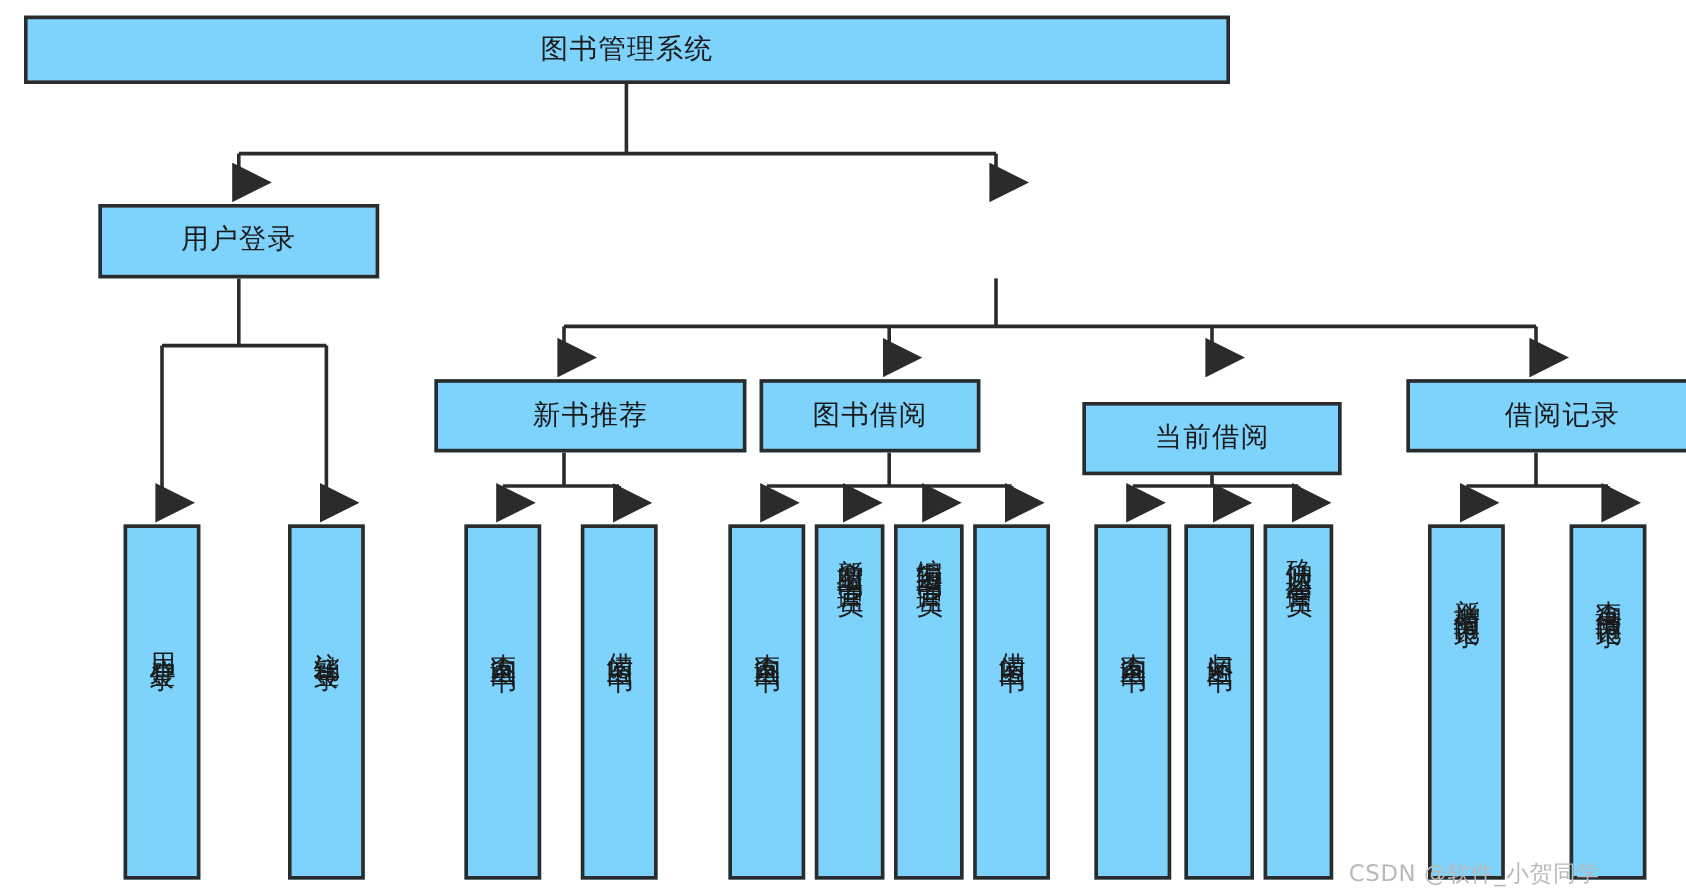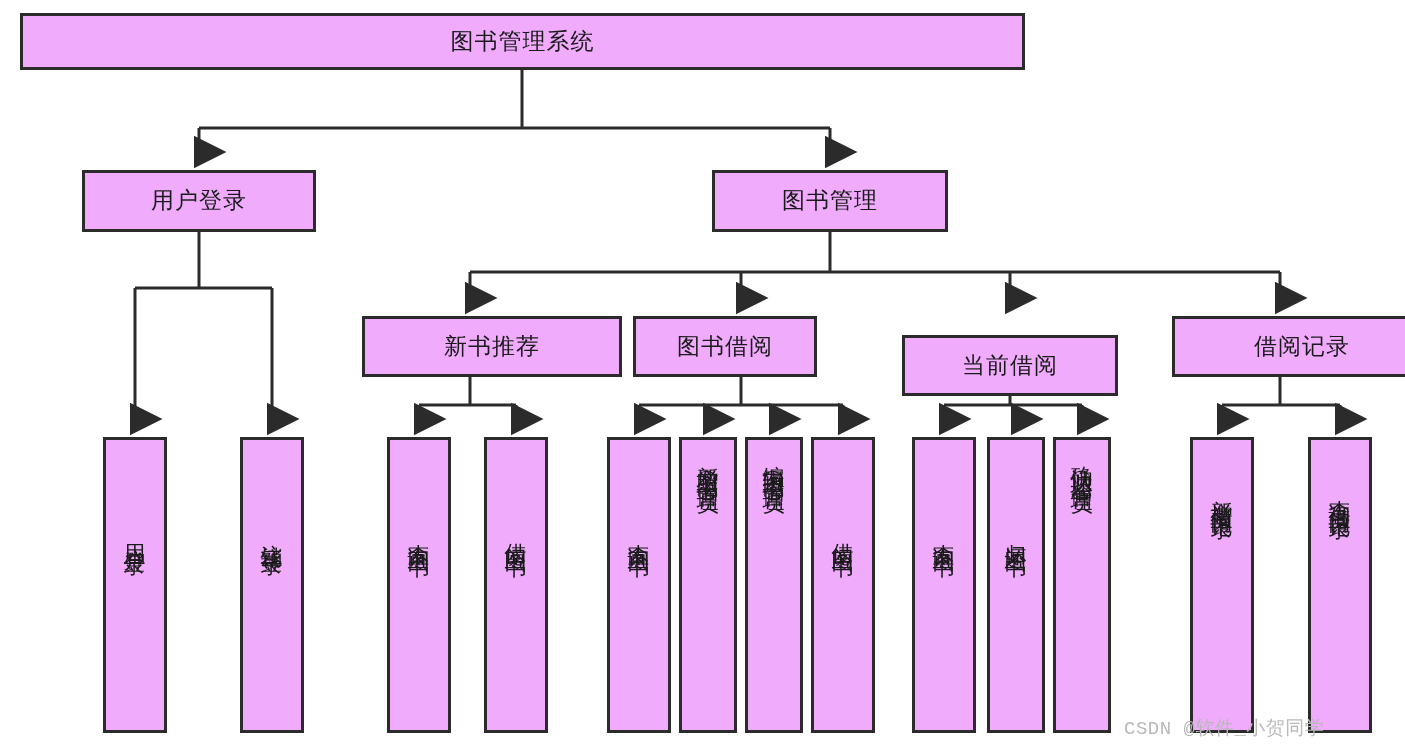--- a/index.html
+++ b/index.html
@@ -21,21 +21,21 @@
     position: absolute;
     left: 0;
     top: 0;
     width: 1405px;
     height: 747px;
     pointer-events: none;
   }
   .node {
     position: absolute;
     box-sizing: border-box;
-    background: #f0abfc;
+    background: #7dd3fc;
     border: 3px solid #2b2b2b;
     display: flex;
     align-items: center;
     justify-content: center;
     color: #1a1a1a;
   }
   .node.horizontal {
     font-size: 23px;
     letter-spacing: 1px;
     line-height: 1.1;
@@ -118,23 +118,20 @@
     </g>
   </svg>
 
   <div class="node horizontal" style="left:20px; top:13px; width:1005px; height:57px;">
     <span>图书管理系统</span>
   </div>
 
   <div class="node horizontal" style="left:82px; top:170px; width:234px; height:62px;">
     <span>用户登录</span>
   </div>
-  <div class="node horizontal" style="left:712px; top:170px; width:236px; height:62px;">
-    <span>图书管理</span>
-  </div>
 
   <div class="node horizontal" style="left:362px; top:316px; width:260px; height:61px;">
     <span>新书推荐</span>
   </div>
   <div class="node horizontal" style="left:633px; top:316px; width:184px; height:61px;">
     <span>图书借阅</span>
   </div>
   <div class="node horizontal" style="left:902px; top:316px; width:216px; height:61px;margin-top:19px;">
     <span>当前借阅</span>
   </div>
@@ -179,15 +176,15 @@
     <span class="vtext">确认归还（管理员）</span>
   </div>
 
   <div class="node vertical" style="left:1190px; top:437px; width:64px; height:296px; padding-top:42px;">
     <span class="vtext">新增借阅记录</span>
   </div>
   <div class="node vertical" style="left:1308px; top:437px; width:64px; height:296px; padding-top:42px;">
     <span class="vtext">查询借阅记录</span>
   </div>
 
-  <div class="watermark" style="left:1124px; top:715px;font-family:Liberation Mono, monospace;">CSDN @软件_小贺同学</div>
+  <div class="watermark" style="left:1124px; top:715px;">CSDN @软件_小贺同学</div>
 
 </div>
 
 </body></html>

